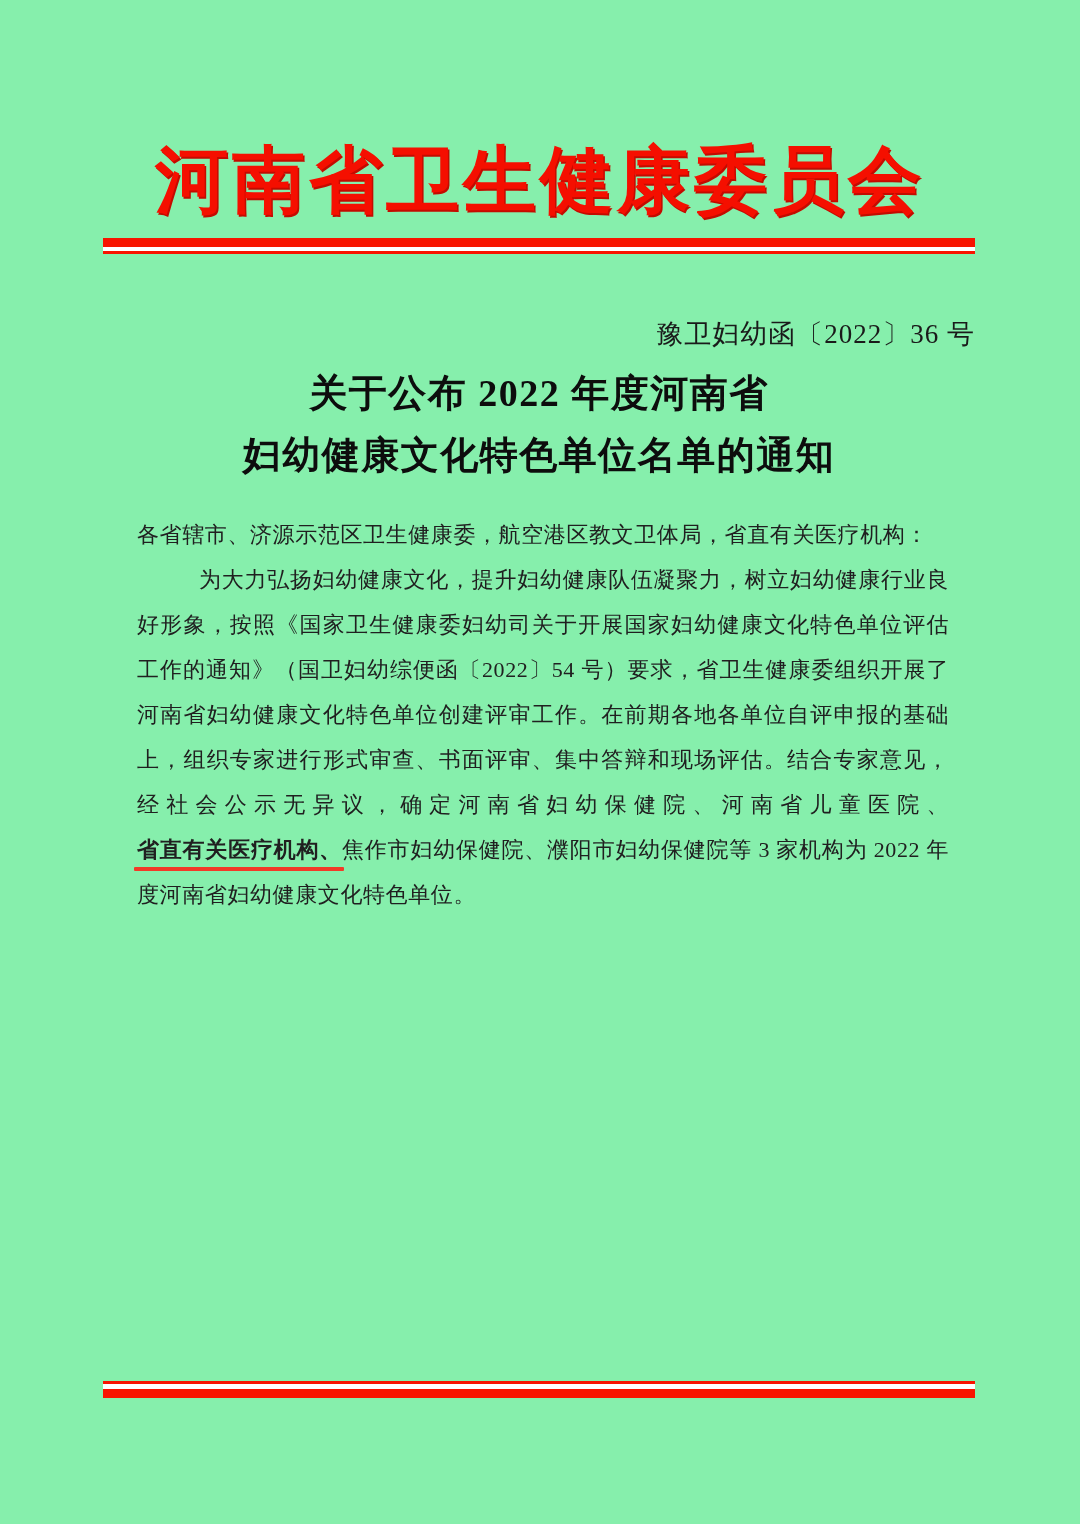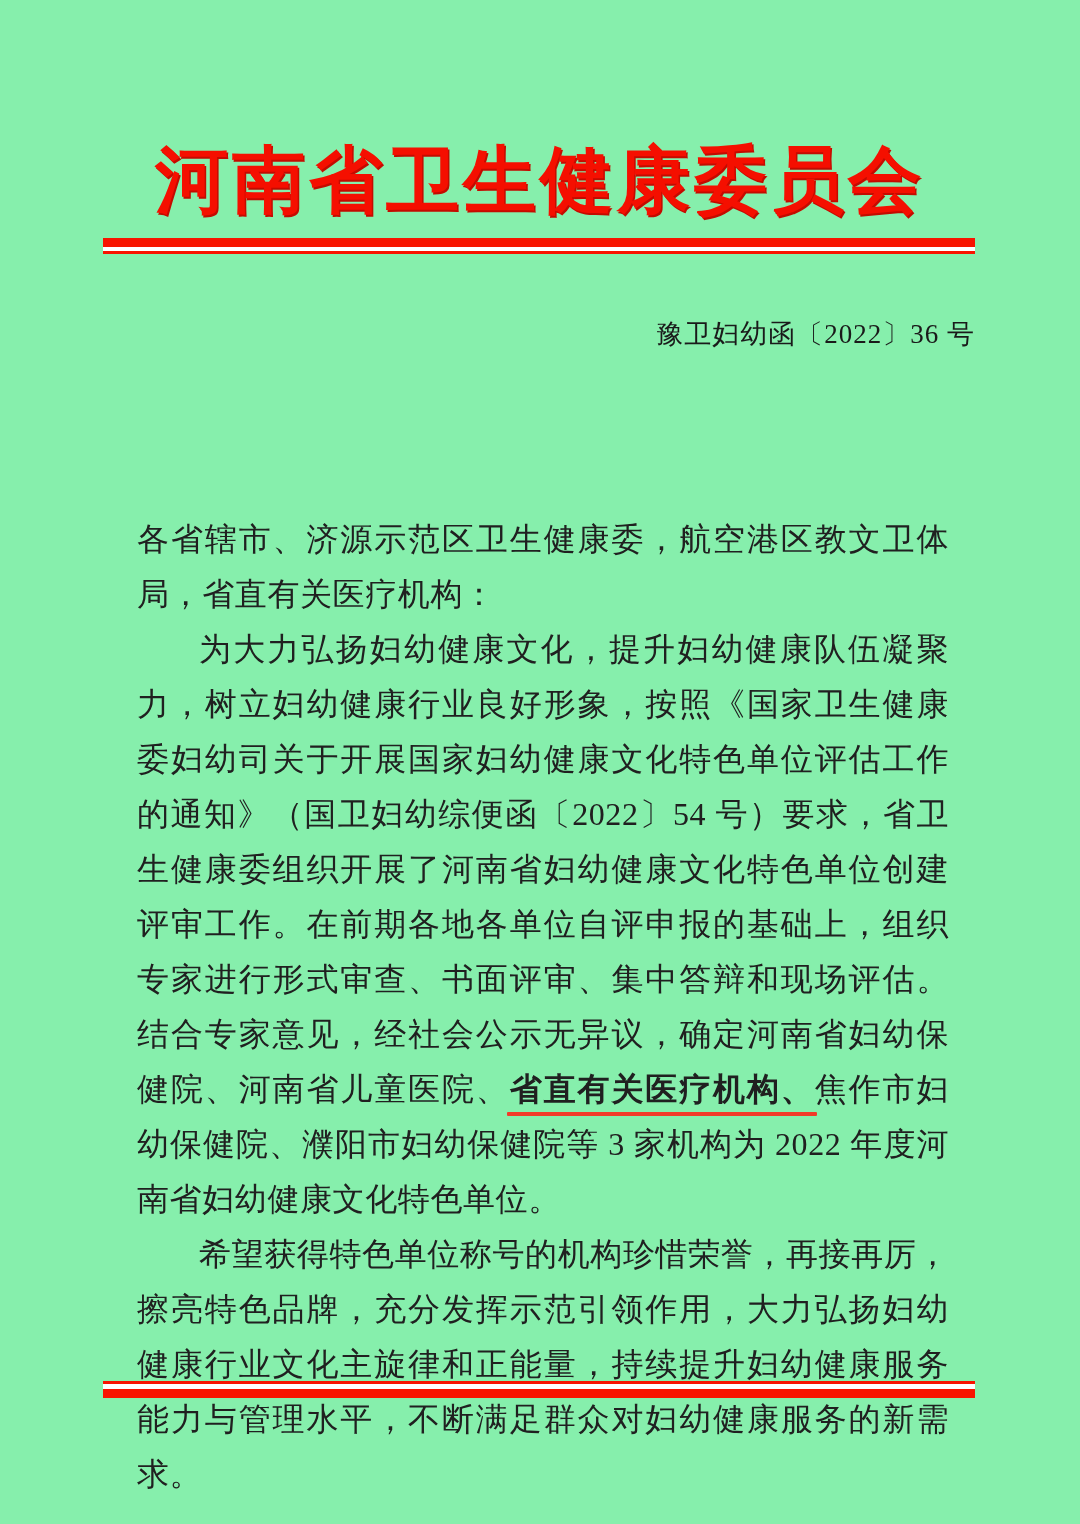--- a/index.html
+++ b/index.html
@@ -88,22 +88,22 @@
     color: #0d0d0d;
     letter-spacing: 1.5px;
   }
 
   
   .body-text {
     position: absolute;
     top: 512px;
     left: 137px;
     width: 812px;
-    font-size: 32px;
-    line-height: 55px;
+    font-size: 22px;
+    line-height: 45px;
     color: #202020;
     letter-spacing: 0.6px;
     text-align: justify;
     text-justify: inter-ideograph;
   }
   .para {
     margin: 0 0 0 0;
     text-align: justify;
     text-justify: inter-ideograph;
   }
@@ -157,27 +157,30 @@
   </div>
 
   <div class="rule-top">
     <div class="bar-thick"></div>
     <div class="bar-gap"></div>
     <div class="bar-thin"></div>
   </div>
 
   <div class="docnum">豫卫妇幼函〔2022〕36 号</div>
 
+  <div class="doc-title">
+    <div class="tline">关于公布 2022 年度河南省</div>
+    <div class="tline">妇幼健康文化特色单位名单的通知</div>
+  </div>
 
   <div class="body-text">
     <p class="para">各省辖市、济源示范区卫生健康委，航空港区教文卫体局，省直有关医疗机构：</p>
 
     <p class="para indent"><span>为大力弘扬妇幼健康文化，提升妇幼健康队伍凝聚力，树立妇幼健康行业良好形象，按照《国家卫生健康委妇幼司关于开展国家妇幼健康文化特色单位评估工作的通知》（国卫妇幼综便函〔2022〕54 号）要求，省卫生健康委组织开展了河南省妇幼健康文化特色单位创建评审工作。在前期各地各单位自评申报的基础上，组织专家进行形式审查、书面评审、集中答辩和现场评估。结合专家意见，经社会公示无异议，确定河南省妇幼保健院、河南省儿童医院、</span><span class="hl">省直有关医疗机构、</span><span>焦作市妇幼保健院、濮阳市妇幼保健院等 3 家机构为 2022 年度河南省妇幼健康文化特色单位。</span></p>
 
-    <p class="para indent">希望获得特色单位称号的机构珍惜荣誉，再接再厉，擦亮特色品牌，充分发挥示范引领作用，大力弘扬妇幼健康行业文化主旋律和正能量，持续提升妇幼健康服务能力与管理水平，不断满足群众对妇幼健康服务的新需求。</p>
   </div>
 
   <div class="rule-bottom">
     <div class="bar-thin"></div>
     <div class="bar-gap"></div>
     <div class="bar-thick"></div>
   </div>
 
 </div>
 

